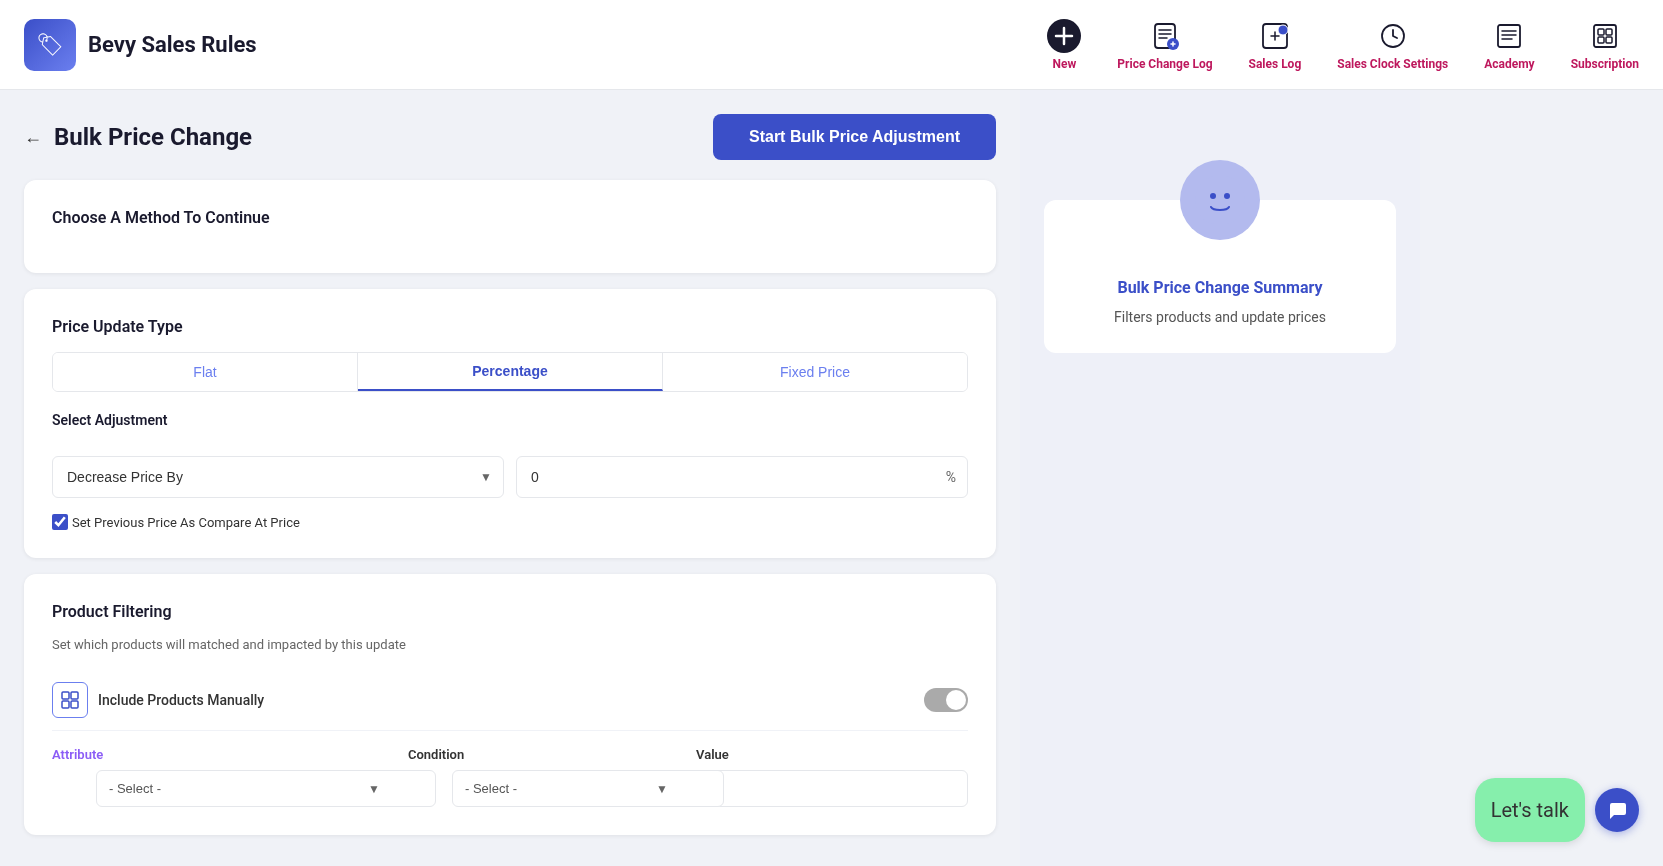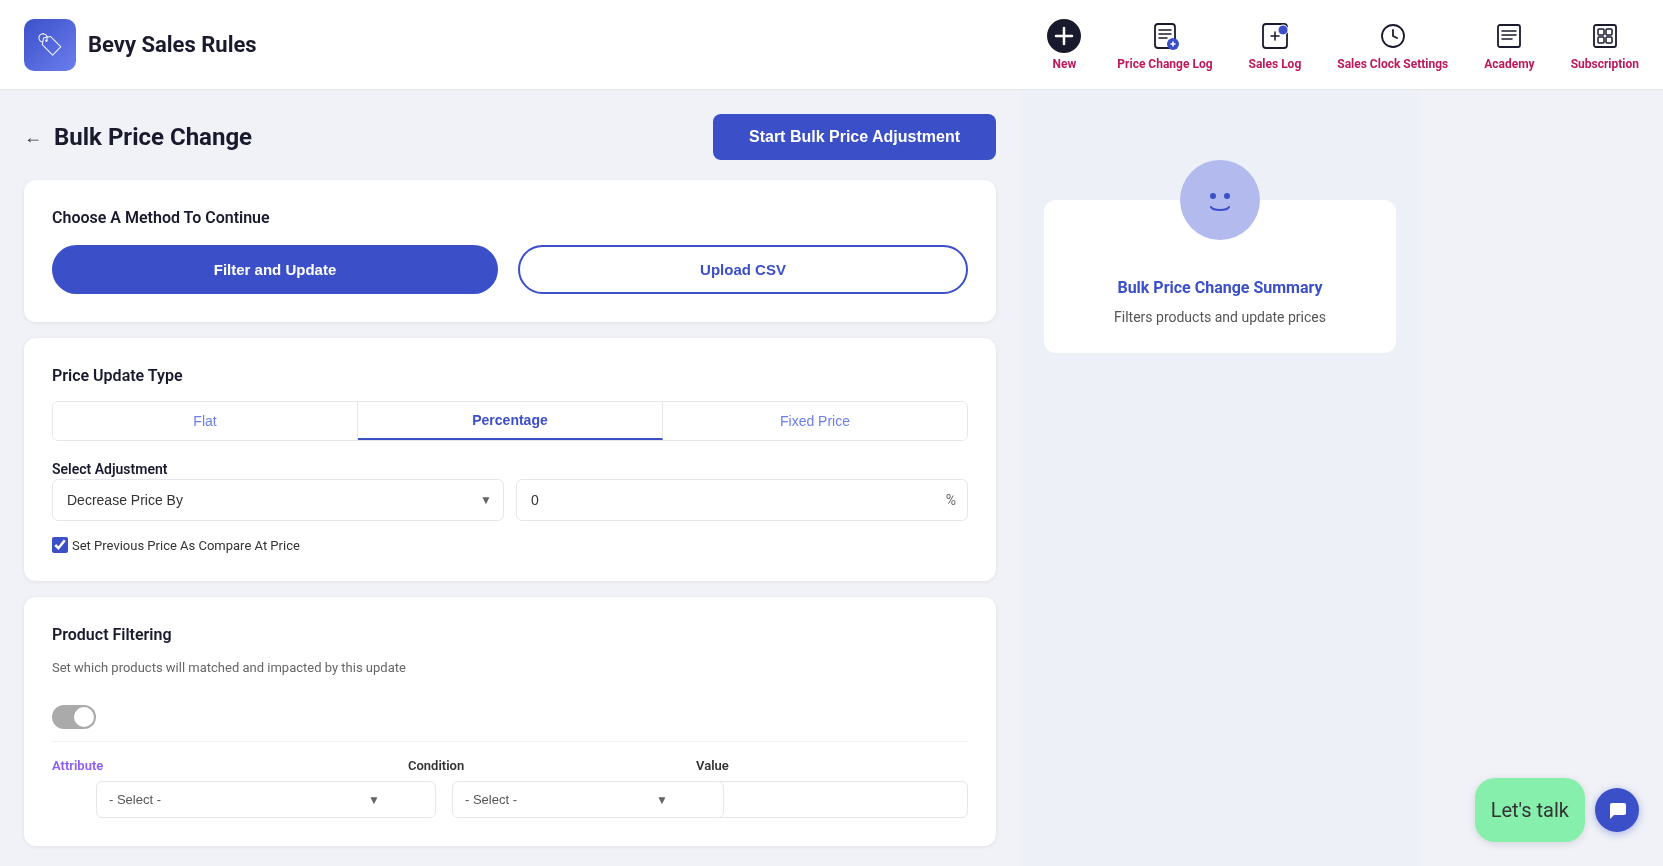--- a/index.html
+++ b/index.html
@@ -201,21 +201,21 @@
     .tab-item.active {
       color: #3b4fc8;
       font-weight: 700;
       border-bottom: 2px solid #3b4fc8;
     }
 
     .select-adjustment-label {
       font-size: 14px;
       font-weight: 600;
       color: #1a1a2e;
-      margin-bottom: 2px;
+      margin-bottom: 28px;
     }
     .adjustment-row {
       display: flex;
       gap: 12px;
       margin-bottom: 16px;
     }
     .select-wrapper {
       flex: 1;
       position: relative;
     }
@@ -535,24 +535,20 @@
     <div class="page-header">
       <div class="page-title-group">
         <span class="back-arrow">←</span>
         <h1 class="page-title">Bulk Price Change</h1>
       </div>
       <button class="start-btn">Start Bulk Price Adjustment</button>
     </div>
 
     <div class="card">
       <div class="method-title">Choose A Method To Continue</div>
-      <div class="method-buttons">
-        <button class="method-btn-primary">Filter and Update</button>
-        <button class="method-btn-secondary">Upload CSV</button>
-      </div>
     </div>
 
     <div class="card">
       <div class="section-title">Price Update Type</div>
 
       <div class="tab-group">
         <button class="tab-item">Flat</button>
         <button class="tab-item active">Percentage</button>
         <button class="tab-item">Fixed Price</button>
       </div>
@@ -578,20 +574,31 @@
         <input type="checkbox" checked="" id="compare-checkbox" style="">
         <label class="checkbox-label" for="compare-checkbox">Set Previous Price As Compare At Price</label>
       </div>
     </div>
 
     <div class="card">
       <div class="section-title">Product Filtering</div>
       <div class="filter-subtitle">Set which products will matched and impacted by this update</div>
 
       <div class="include-manually-row">
+        <div class="include-manually-left">
+          <div class="grid-icon">
+            <svg width="20" height="20" viewBox="0 0 20 20" fill="none">
+              <rect x="2" y="2" width="7" height="7" rx="1" stroke="#3b4fc8" stroke-width="1.5"></rect>
+              <rect x="11" y="2" width="7" height="7" rx="1" stroke="#3b4fc8" stroke-width="1.5"></rect>
+              <rect x="2" y="11" width="7" height="7" rx="1" stroke="#3b4fc8" stroke-width="1.5"></rect>
+              <rect x="11" y="11" width="7" height="7" rx="1" stroke="#3b4fc8" stroke-width="1.5"></rect>
+            </svg>
+          </div>
+          <span class="include-label">Include Products Manually</span>
+        </div>
         <div class="toggle-switch"></div>
       </div>
 
       <div class="filter-table-header">
         <div class="filter-col-attr">Attribute</div>
         <div class="filter-col-cond">Condition</div>
         <div class="filter-col-val">Value</div>
       </div>
 
       <div class="filter-row">

